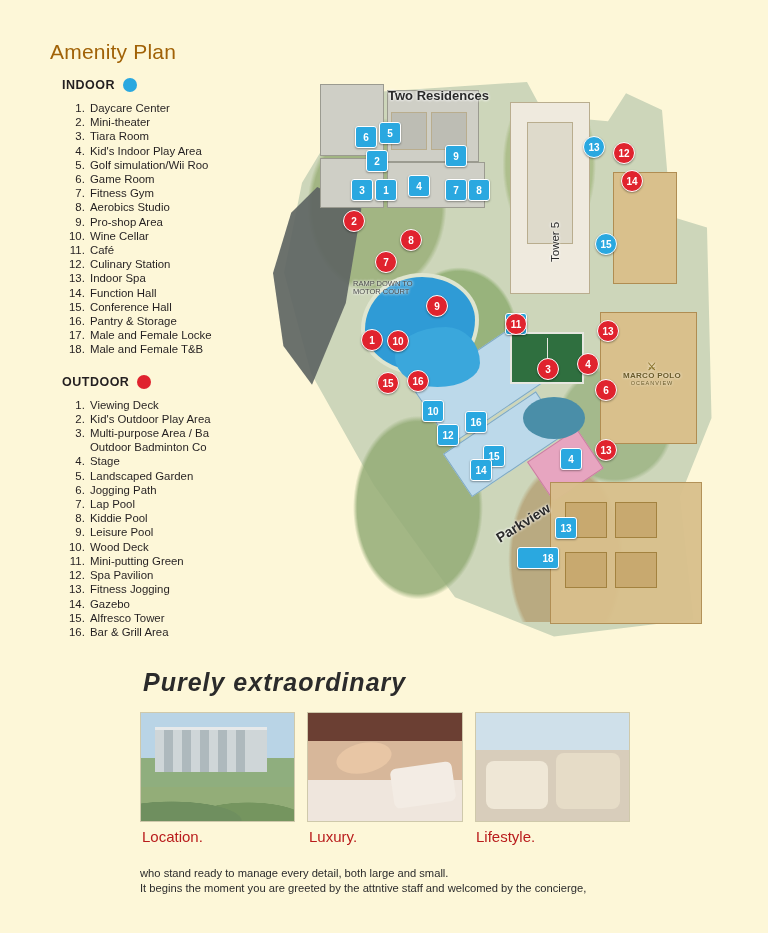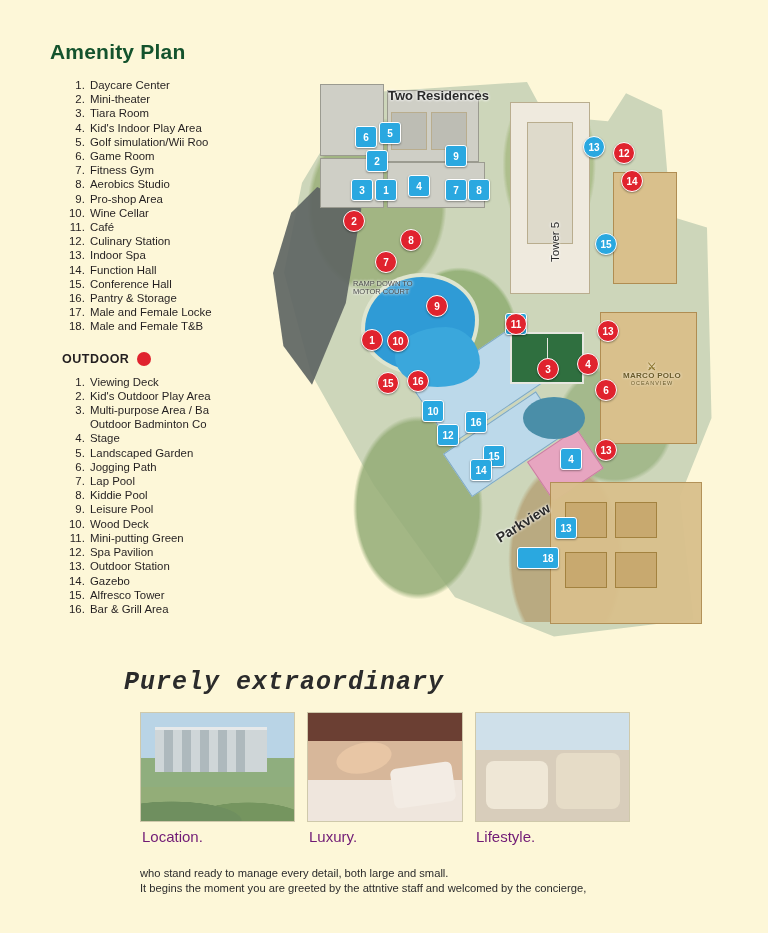--- a/index.html
+++ b/index.html
@@ -9,22 +9,22 @@
     font-family:"Liberation Sans", sans-serif;
     color:#231f20;
     position:relative;
     overflow:hidden;
   }
   .page{position:relative;width:768px;height:933px;}
 
   
   .title{
     position:absolute;left:50px;top:40px;
-    font-size:21px;font-weight:bold;letter-spacing:0.2px;
-    color:#14532d;
+    font-size:21px;font-weight:normal;letter-spacing:0.2px;
+    color:#a16207;
   }
 
   
   .legend{position:absolute;left:62px;top:78px;width:230px;}
   .legend-head{
     display:flex;align-items:center;gap:8px;
     font-size:12.5px;font-weight:bold;letter-spacing:0.5px;margin-bottom:9px;
   }
   .dot{width:14px;height:14px;border-radius:50%;display:inline-block;}
   .dot.indoor{background:#2aa8e0;}
@@ -121,22 +121,22 @@
     display:flex;align-items:center;justify-content:center;
     box-shadow:0 1px 2px rgba(0,0,0,.35);
     border:1.5px solid #fff;
   }
   .pin.in{background:#2aa8e0;}
   .pin.out{background:#e0232e;}
   .pin.sq{border-radius:3px;}
 
   
   .script{
-    position:absolute;left:124px;top:668px;
-    font-family:Liberation Mono, monospace;
+    position:absolute;left:143px;top:668px;
+    font-family:Liberation Sans, sans-serif;
     font-style:italic;font-size:25px;letter-spacing:1px;color:#2b2b2b;
     font-weight:bold;
   }
   .photos{position:absolute;left:140px;top:712px;width:490px;height:108px;display:flex;gap:12px;}
   .photo{width:155px;height:108px;border:1px solid #cfc9ab;position:relative;overflow:hidden;}
   .ph1{background:
       linear-gradient(#b9d4e6 0 42%, #8fae7e 42% 100%);}
   .ph1:after{
     content:"";position:absolute;left:14px;top:14px;width:112px;height:42px;
     background:linear-gradient(90deg,#cfd6d8 0 8%,#aeb9bd 8% 16%,#cfd6d8 16% 24%,#aeb9bd 24% 32%,#cfd6d8 32% 40%,#aeb9bd 40% 48%,#cfd6d8 48% 56%,#aeb9bd 56% 64%,#cfd6d8 64% 72%,#aeb9bd 72% 80%,#cfd6d8 80% 100%);
@@ -160,41 +160,45 @@
   .ph3{background:linear-gradient(180deg,#cfe0ea 0 34%,#d8cdbb 34% 100%);}
   .ph3:after{
     content:"";position:absolute;left:10px;top:48px;width:62px;height:48px;
     background:#efe7d6;border-radius:8px;
   }
   .ph3:before{
     content:"";position:absolute;left:80px;top:40px;width:64px;height:56px;
     background:#e6dcc7;border-radius:8px;
   }
   .caption{
-    position:absolute;top:828px;font-size:15px;color:#701a75;
+    position:absolute;top:828px;font-size:15px;color:#b91c1c;
   }
   .cap1{left:142px;}
   .cap2{left:309px;}
   .cap3{left:476px;}
 
   .blurb{
     position:absolute;left:140px;top:866px;width:480px;
     font-size:11.2px;line-height:15px;color:#2b2b2b;
   }
 </style>
 </head>
 <body>
 
 <div class="page">
 
   <div class="title">Amenity Plan</div>
 
   <div class="legend">
 
     <div class="legend-block-indoor">
+      <div class="legend-head">
+        <span>INDOOR</span>
+        <span class="dot indoor"></span>
+      </div>
       <ol class="legend-list">
         <li>Daycare Center</li>
         <li>Mini-theater</li>
         <li>Tiara Room</li>
         <li>Kid's Indoor Play Area</li>
         <li>Golf simulation/Wii Roo</li>
         <li>Game Room</li>
         <li>Fitness Gym</li>
         <li>Aerobics Studio</li>
         <li>Pro-shop Area</li>
@@ -224,21 +228,21 @@
         </li>
         <li>Stage</li>
         <li>Landscaped Garden</li>
         <li>Jogging Path</li>
         <li>Lap Pool</li>
         <li>Kiddie Pool</li>
         <li>Leisure Pool</li>
         <li>Wood Deck</li>
         <li>Mini-putting Green</li>
         <li>Spa Pavilion</li>
-        <li>Outdoor Station</li>
+        <li>Fitness Jogging</li>
         <li>Gazebo</li>
         <li>Alfresco Tower</li>
         <li>Bar &amp; Grill Area</li>
       </ol>
     </div>
   </div>
 
   <div class="map">
     <div class="map-bg">
       <div class="site"></div>

